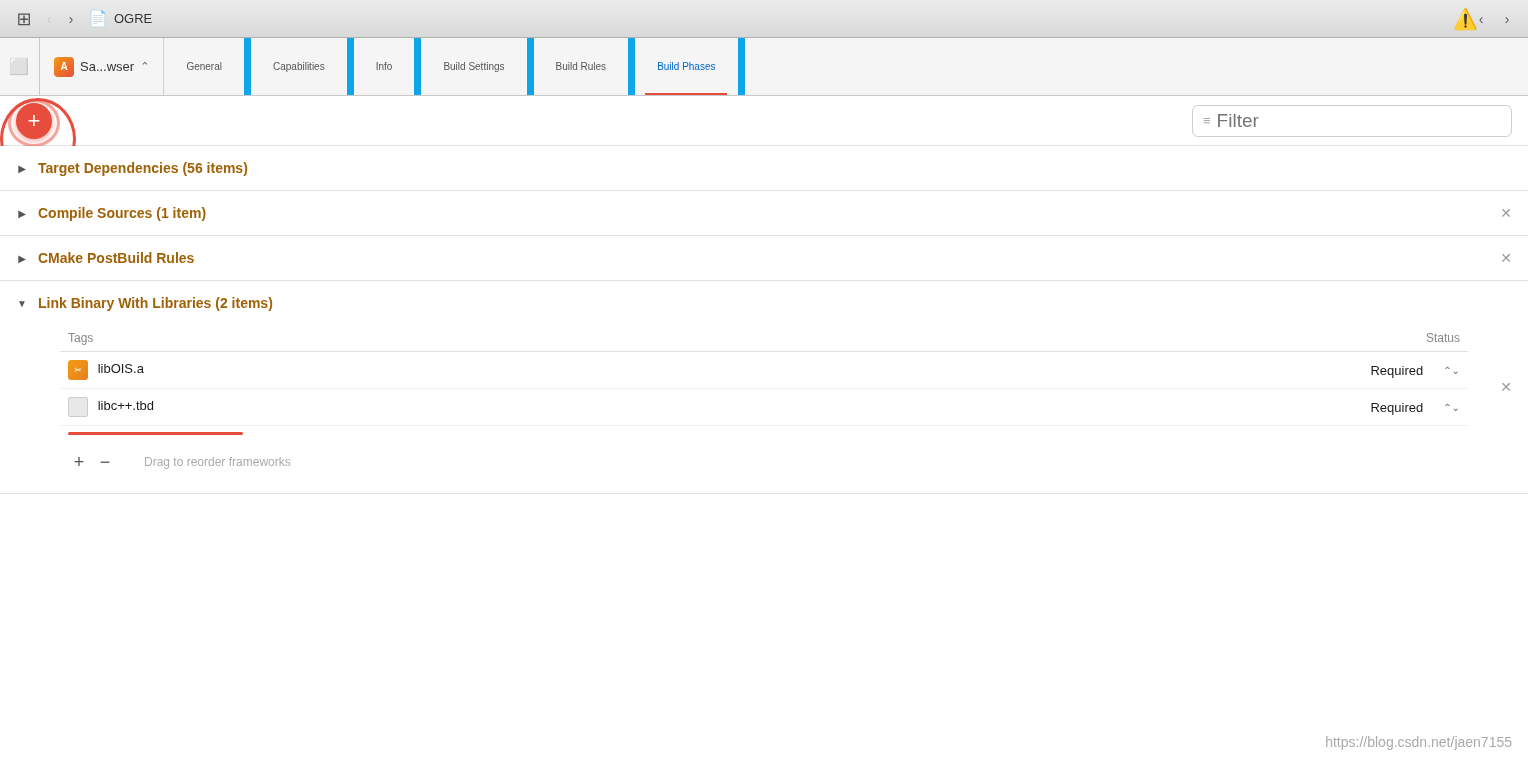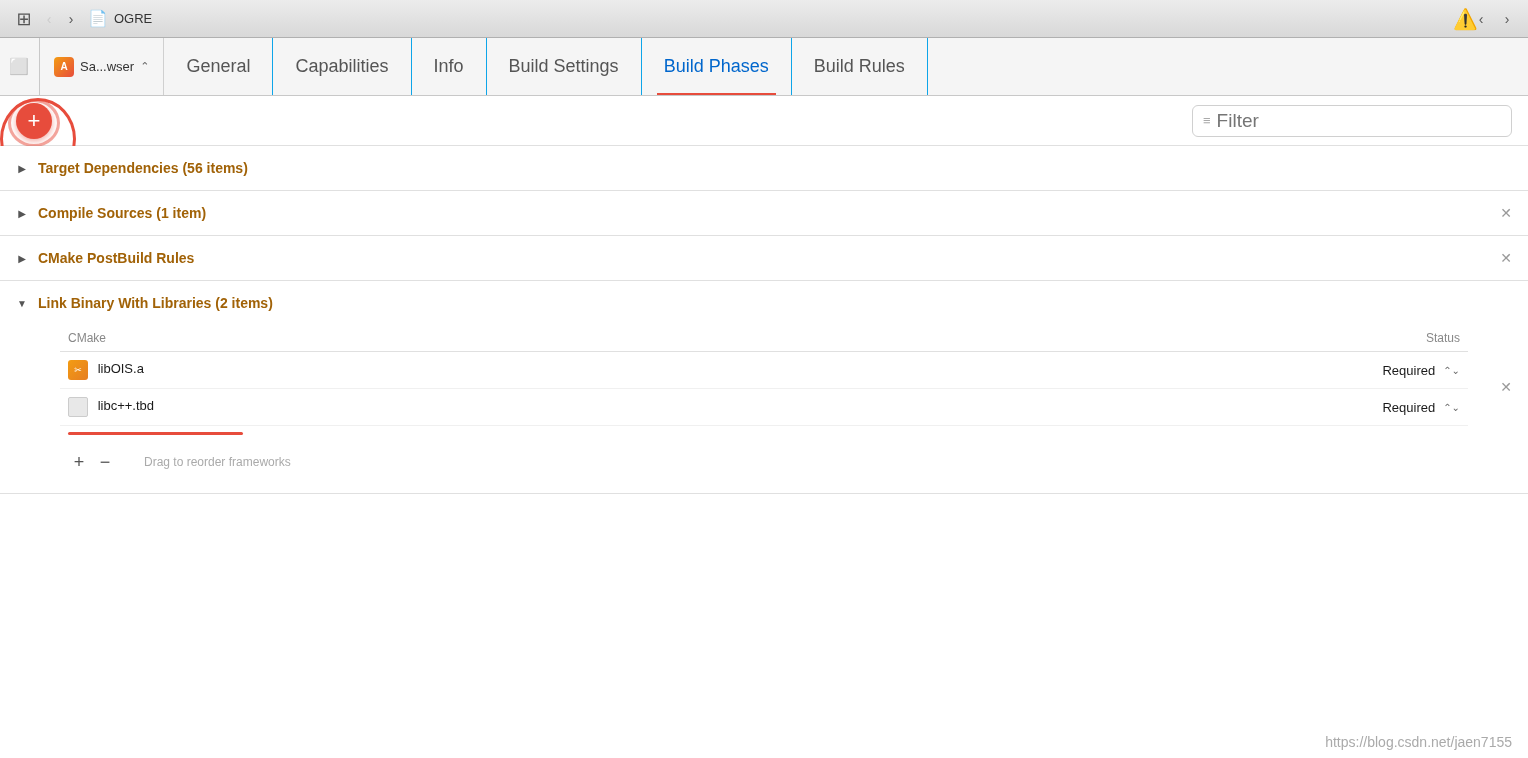--- a/index.html
+++ b/index.html
@@ -113,24 +113,24 @@
     }
     .tabs {
       display: flex;
       align-items: stretch;
       flex: 1;
     }
     .tab {
       padding: 0 22px;
       display: flex;
       align-items: center;
-      font-size: 18px;
+      font-size: 10px;
       color: #555;
       cursor: pointer;
-      border-right: 1px solid #0ea5e9;
+      border-right: 7px solid #0ea5e9;
       white-space: nowrap;
       position: relative;
     }
     .tab.active {
       color: #0066cc;
       font-weight: 500;
     }
     .tab.active::after {
       content: '';
       position: absolute;
@@ -287,21 +287,21 @@
       border-radius: 3px;
     }
     .file-icon-lib.tbd {
       background: #e8e8e8;
       border-radius: 2px;
       border: 1px solid #ccc;
     }
     .status-select {
       display: inline-flex;
       align-items: center;
-      gap: 8px;
+      gap: 20px;
       font-size: 13px;
       color: #1a1a1a;
     }
     .chevron-ud {
       font-size: 10px;
       color: #666;
     }
     .lib-underline {
       height: 3px;
       background: #e74c3c;
@@ -381,25 +381,25 @@
     </div>
     <div class="tab">
       <span>Capabilities</span>
     </div>
     <div class="tab">
       <span>Info</span>
     </div>
     <div class="tab">
       <span>Build Settings</span>
     </div>
+    <div class="tab">
+      <span>Build Rules</span>
+    </div>
     <div class="tab active">
       <span>Build Phases</span>
-    </div>
-    <div class="tab">
-      <span>Build Rules</span>
     </div>
   </div>
 </div>
 
 <div class="content-area">
 
   <div class="content-toolbar">
     <button class="add-phase-btn">
       <span>+</span>
     </button>
@@ -448,21 +448,21 @@
       <div class="phase-header">
         <span class="expand-arrow">▼</span>
         <span class="phase-title">Link Binary With Libraries (2 items)</span>
       </div>
       <span class="phase-close">✕</span>
 
       <div class="phase-content">
         <table class="library-table">
           <thead>
             <tr>
-              <th>CMake</th>
+              <th>Tags</th>
               <th class="right">Status</th>
             </tr>
           </thead>
           <tbody>
             <tr>
               <td>
                 <span class="file-icon-lib libois" style="display:inline-flex;align-items:center;justify-content:center;font-size:9px;color:white;">✂</span>
                 <span>libOIS.a</span>
               </td>
               <td class="right">

